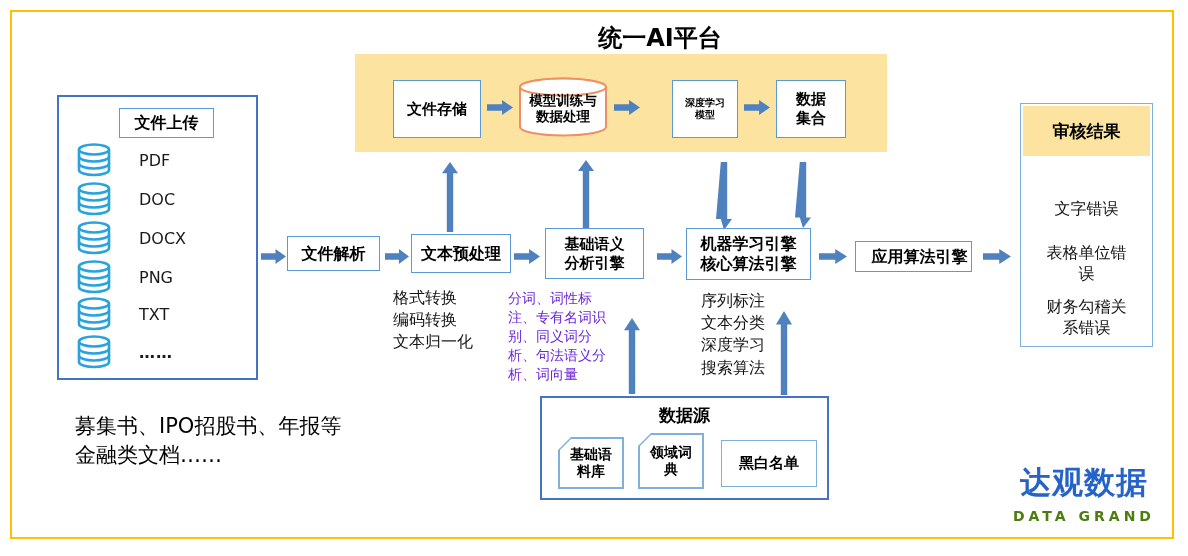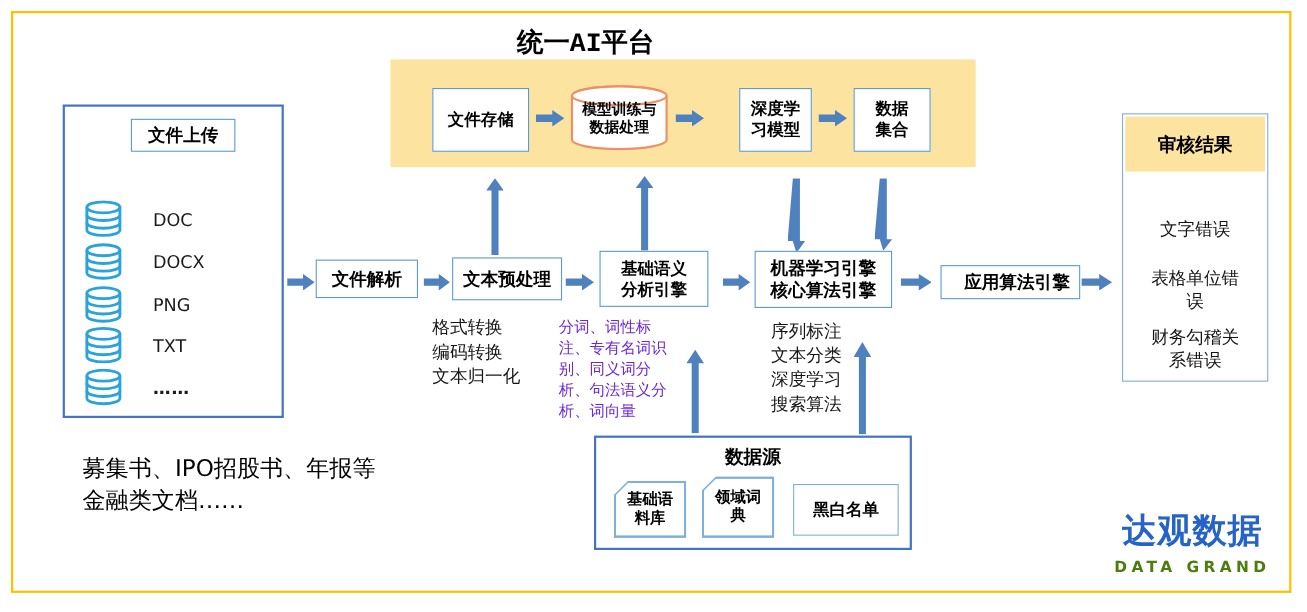--- a/index.html
+++ b/index.html
@@ -1,38 +1,38 @@
 <!DOCTYPE html>
 <html><head>
 <meta charset="utf-8">
 <style>
   html,body{margin:0;padding:0;background:#fff;}
   .canvas{position:relative;width:1188px;height:556px;background:#fff;
           font-family:"DejaVu Sans",sans-serif;color:#000;overflow:hidden;}
   .frame{position:absolute;left:10px;top:10px;width:1164px;height:529px;
          border:2px solid #FFC000;box-sizing:border-box;}
-  .title{position:absolute;left:470px;top:22px;width:380px;text-align:left;
-         font-size:24px;font-weight:bold;font-family:Liberation Mono, monospace;}
+  .title{position:absolute;left:470px;top:22px;width:380px;text-align:center;
+         font-size:24px;font-weight:bold;}
   .platform-panel{position:absolute;left:355px;top:54px;width:532px;height:98px;background:#FCE4A0;}
   .box{position:absolute;background:#fff;border:1.5px solid #5B9BD5;box-sizing:border-box;
        display:flex;align-items:center;justify-content:center;text-align:center;
        font-weight:bold;line-height:1.25;word-break:break-all;}
   
   .n-fs{left:393px;top:80px;width:88px;height:58px;font-size:15px;}
-  .n-dl{left:672px;top:80px;width:66px;height:58px;font-size:15px;padding:0 8px;}
+  .n-dl{left:672px;top:80px;width:66px;height:58px;font-size:10px;padding:0 8px;}
   .n-dc{left:776px;top:80px;width:70px;height:58px;font-size:15px;padding:0 16px;}
   .cylinder{position:absolute;left:518px;top:77px;width:90px;height:60px;}
   .cyl-label{position:absolute;left:9px;right:9px;top:15px;text-align:center;
              font-size:13.5px;font-weight:bold;line-height:1.2;word-break:break-all;}
   
   .n-parse{left:287px;top:236px;width:93px;height:35px;font-size:16px;}
   .n-pre{left:411px;top:234px;width:100px;height:39px;font-size:16px;}
   .n-sem{left:545px;top:228px;width:99px;height:51px;font-size:15px;padding:0 17px;}
   .n-ml{left:686px;top:228px;width:125px;height:52px;font-size:16px;padding:0 12px;}
-  .n-app{left:855px;top:241px;width:127px;height:31px;font-size:16px;padding-left:12px;}
+  .n-app{left:855px;top:241px;width:117px;height:31px;font-size:16px;padding-left:12px;}
   
   .arrow-r{position:absolute;background:#4E81BD;
            clip-path:polygon(0 28%,58% 28%,58% 0,100% 50%,58% 100%,58% 72%,0 72%);}
   .arrow-up{position:absolute;background:#4E81BD;
             clip-path:polygon(50% 0,100% 16%,70% 16%,70% 100%,30% 100%,30% 16%,0 16%);}
   .arrow-down{position:absolute;background:#4E81BD;
               clip-path:polygon(50% 100%,100% 84%,70% 84%,70% 0,30% 0,0 84%,30% 84%);}
   
   .upload{position:absolute;left:57px;top:95px;width:201px;height:285px;
           border:2px solid #4472C4;box-sizing:border-box;}
@@ -101,20 +101,31 @@
   <div class="box n-dc">数据集合</div>
 
   <div class="arrow-up" style="left:442px;top:162px;width:16px;height:70px;"></div>
   <div class="arrow-up" style="left:578px;top:160px;width:16px;height:68px;"></div>
   <div class="arrow-down" style="left:716px;top:162px;width:16px;height:68px;"></div>
   <div class="arrow-down" style="left:795px;top:162px;width:16px;height:66px;"></div>
 
   <div class="upload">
     <div class="upload-title">文件上传</div>
 
+    <div class="up-row" style="top:46px;">
+      <svg width="38" height="34" viewBox="0 0 38 34">
+          <g fill="none" stroke="#29A3DC" stroke-width="2.6">
+            <ellipse cx="19" cy="6.5" rx="15" ry="5"></ellipse>
+            <path d="M4 6.5 V27 A15 5 0 0 0 34 27 V6.5"></path>
+            <path d="M4 13.5 A15 5 0 0 0 34 13.5"></path>
+            <path d="M4 20.5 A15 5 0 0 0 34 20.5"></path>
+          </g>
+        </svg>
+      <span class="up-label">PDF</span>
+    </div>
     <div class="up-row" style="top:85px;">
       <svg width="38" height="34" viewBox="0 0 38 34">
           <g fill="none" stroke="#29A3DC" stroke-width="2.6">
             <ellipse cx="19" cy="6.5" rx="15" ry="5"></ellipse>
             <path d="M4 6.5 V27 A15 5 0 0 0 34 27 V6.5"></path>
             <path d="M4 13.5 A15 5 0 0 0 34 13.5"></path>
             <path d="M4 20.5 A15 5 0 0 0 34 20.5"></path>
           </g>
         </svg>
       <span class="up-label">DOC</span>

